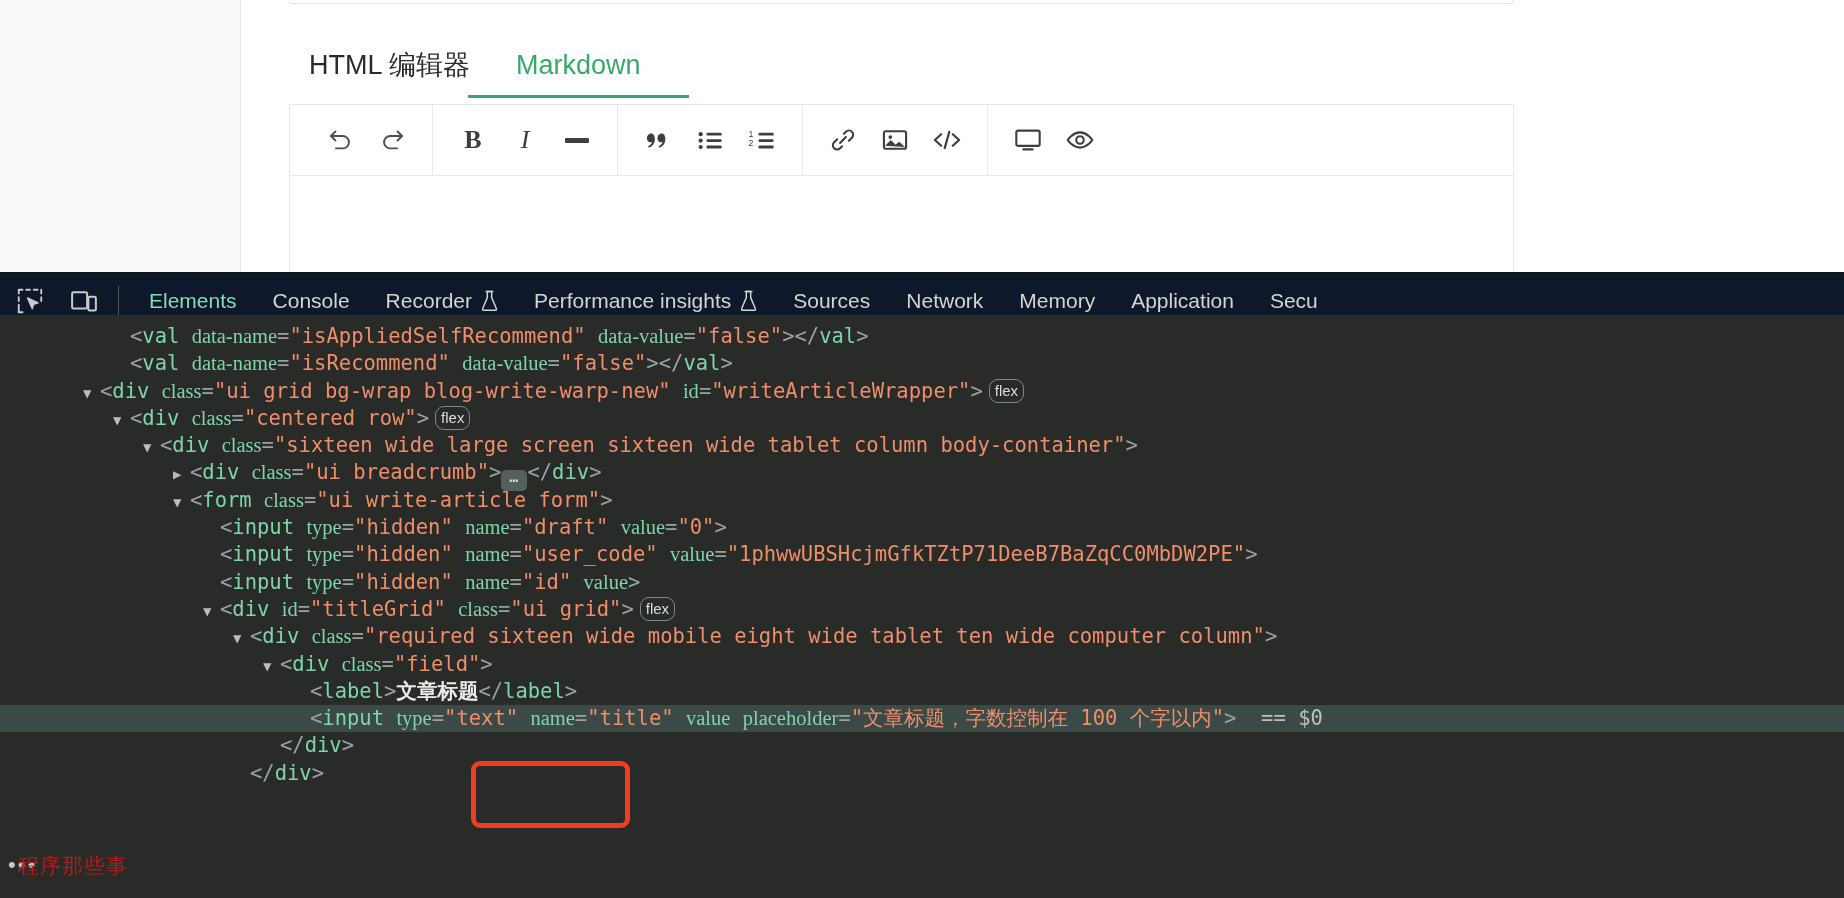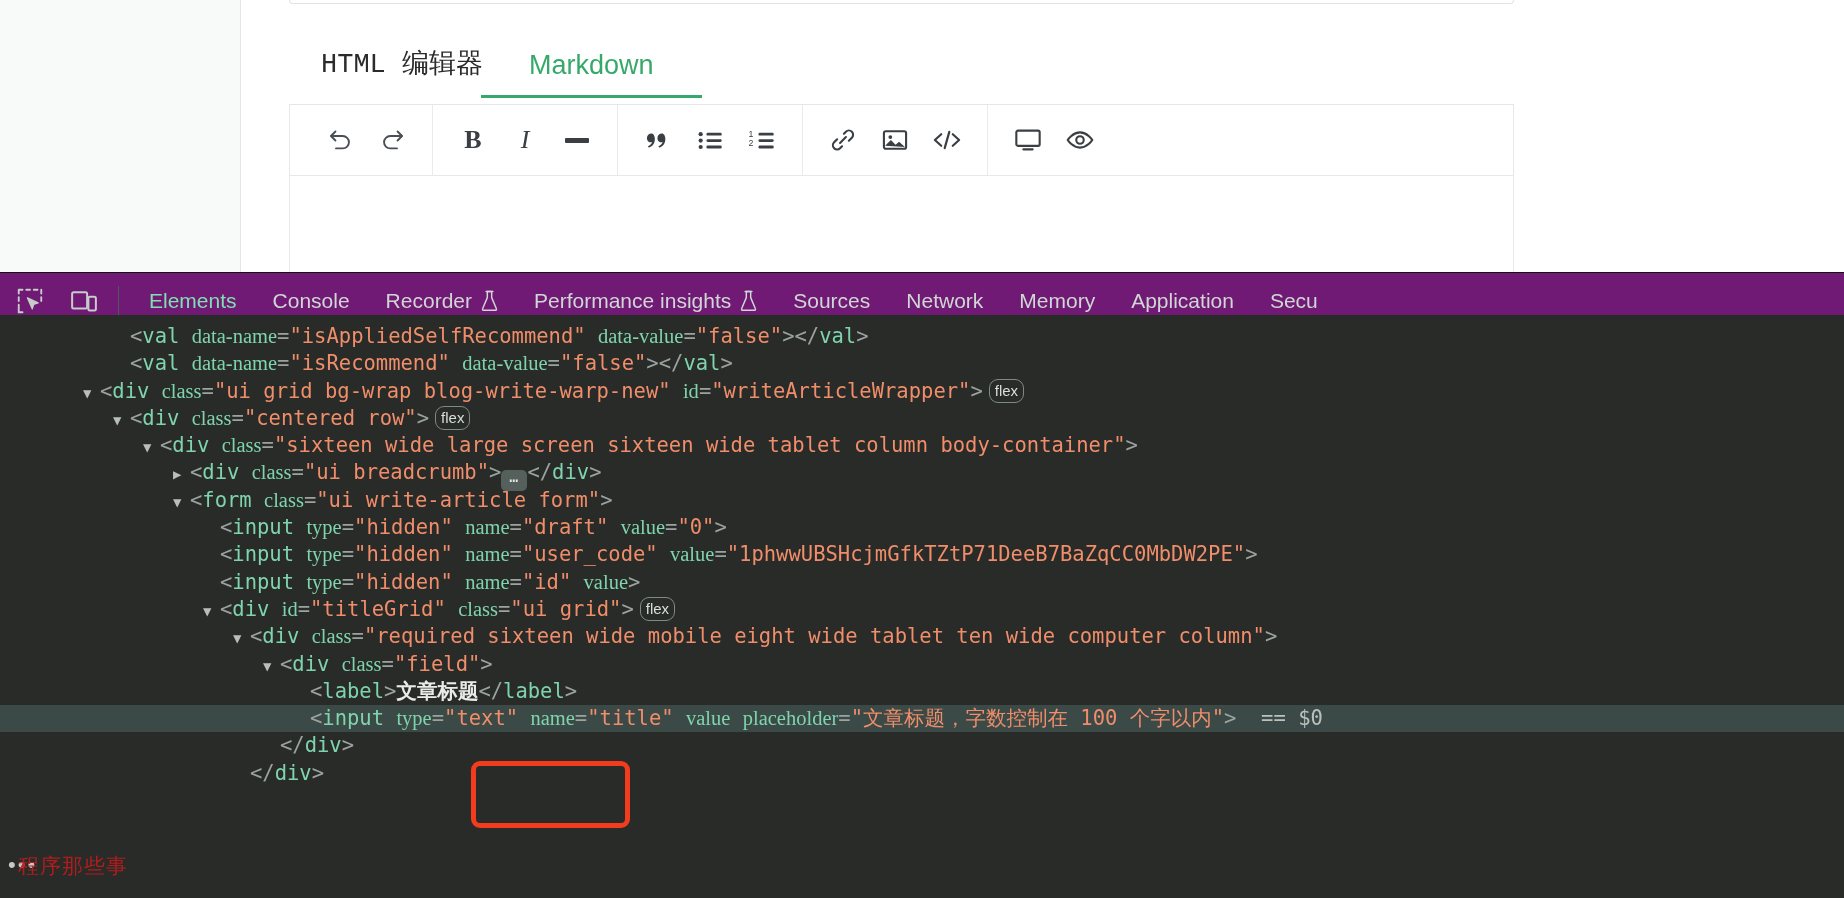--- a/index.html
+++ b/index.html
@@ -46,21 +46,21 @@
   }
   .editor-tab {
     font-size: 27px;
     color: #2b2b2b;
     padding: 0 0 18px 0;
     margin-right: 46px;
     position: relative;
     white-space: nowrap;
     line-height: 1;
   }
-  .editor-tab:first-child { margin-left: 32px; font-family: Liberation Mono, monospace; }
+  .editor-tab:first-child { margin-left: 20px; }
   .editor-tab.active { color: #36a96a; }
   .editor-tab.active::after {
     content: "";
     position: absolute;
     left: -48px; right: -48px; bottom: -1px;
     height: 3px;
     background: #36a96a;
   }
   .tabs-underline {
     position: absolute; left: 289px; top: 104px;
@@ -103,21 +103,21 @@
   
   .devtools {
     position: absolute; left: 0; top: 272px;
     width: 1844px; height: 626px;
     background: #282b28;
     border-top: 1px solid #0f1411;
   }
   .dt-topbar {
     position: relative;
     height: 55px;
-    background: #701a75;
+    background: #0f172a;
     display: flex; align-items: center;
     border-bottom: 1px solid #1d2522;
   }
   .dt-icon-btn {
     width: 48px; height: 46px;
     margin-left: 6px;
     display: flex; align-items: center; justify-content: center;
     color: #c6ccc9;
   }
   .dt-sep {

